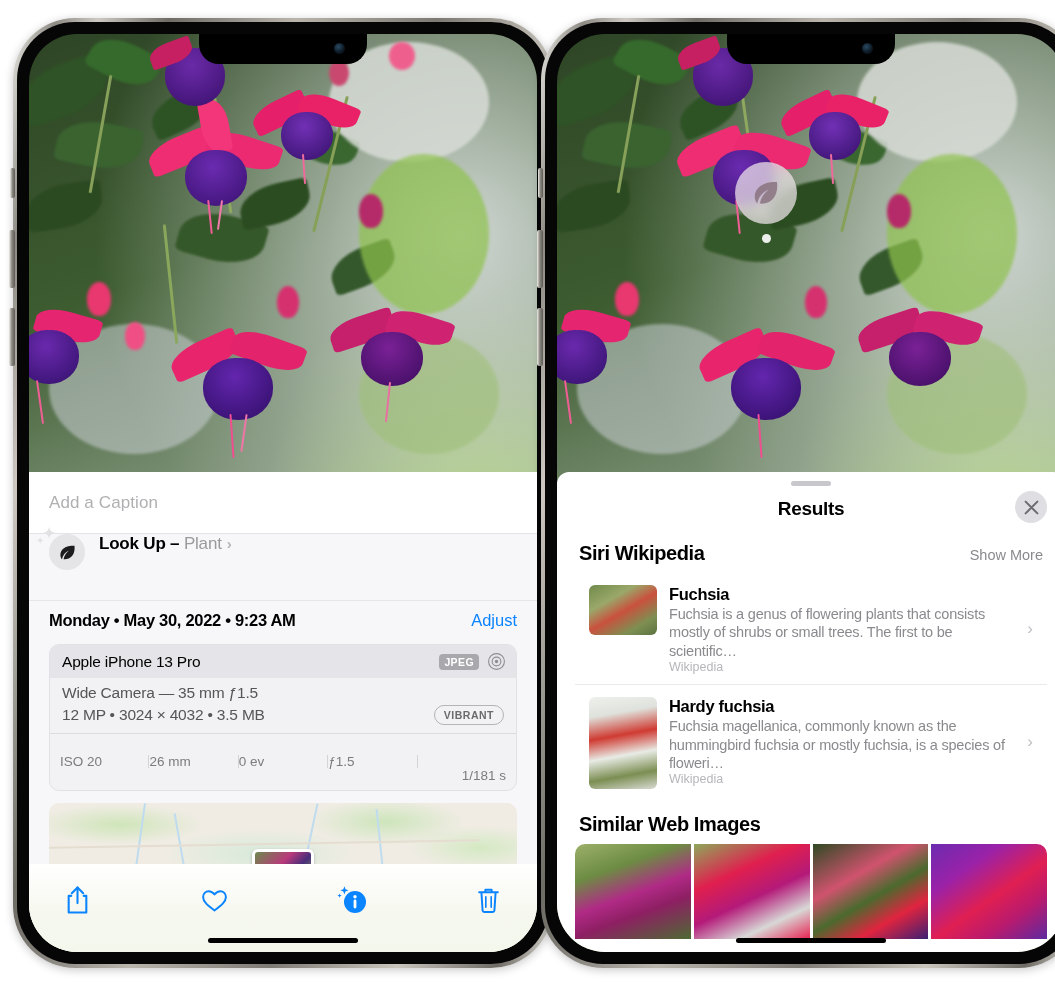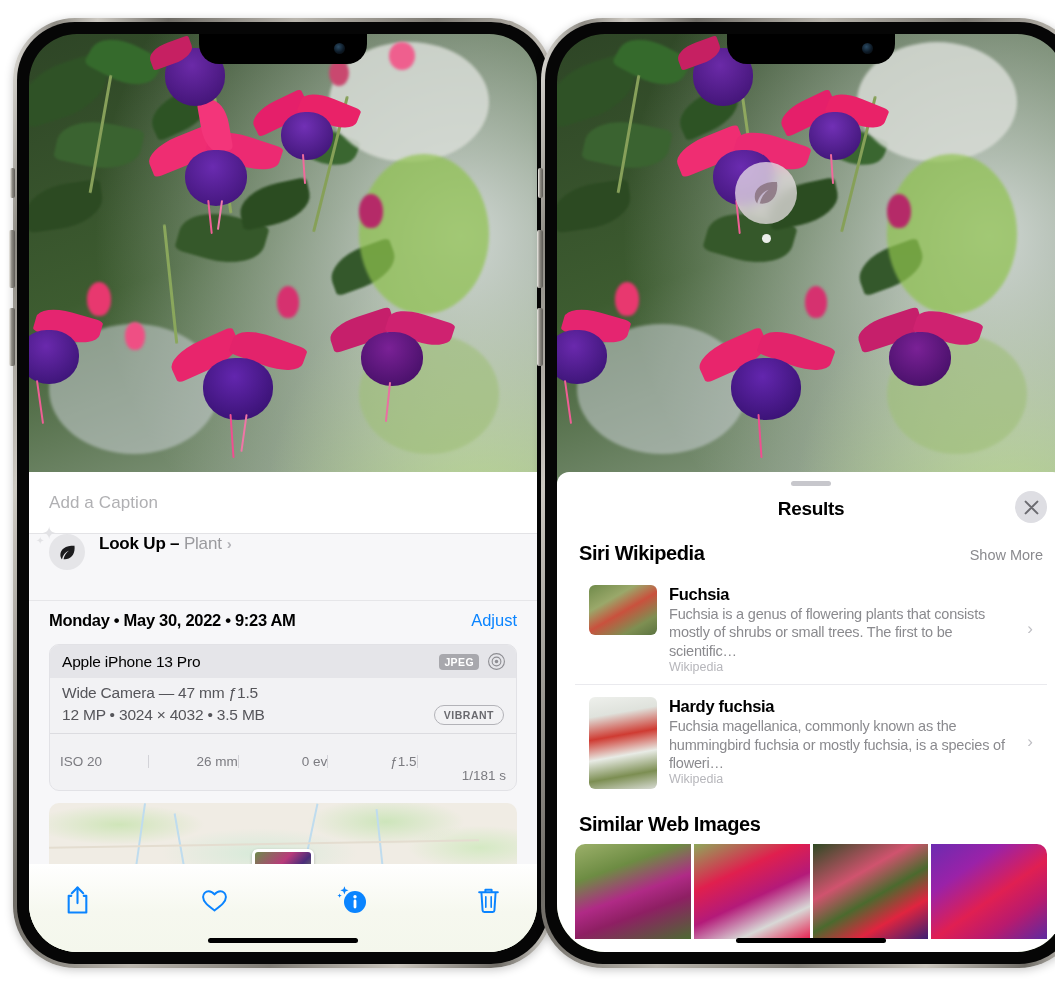--- a/index.html
+++ b/index.html
@@ -124,21 +124,21 @@
   .cam-res-row { display:flex; align-items:center; justify-content:space-between; margin-top:3px; }
   .cam-res { font-size:15.5px; color:#55555a; letter-spacing:-.2px; }
   .pill-vibrant {
     border:1px solid #b3b3b8; color:#6a6a6f; font-size:10.5px; font-weight:600;
     border-radius:10px; padding: 3px 9px; letter-spacing:.5px;
   }
   .cam-exif {
     display:flex; align-items:center; border-top:1px solid #dcdce0;
     padding: 6px 10px 7px;
   }
-  .cam-exif .cell { flex:1; text-align:right; font-size:13.5px; color:#7b7b80; }
+  .cam-exif .cell { flex:1; text-align:left; font-size:13.5px; color:#7b7b80; }
   .cam-exif .cell:first-child { text-align:left; }
   .cam-exif .cell:last-child { text-align:right;margin-top:28px; }
   .cam-exif .sep { width:1px; height:13px; background:#d3d3d8; }
 
   .map-strip { margin: 12px 20px 0; height: 72px; border-radius:10px; overflow:hidden; position:relative;
     background:
       radial-gradient(ellipse 26% 40% at 15% 30%, #cfe5b9 0%, transparent 70%),
       radial-gradient(ellipse 30% 50% at 45% 70%, #d7ead9 0%, transparent 70%),
       radial-gradient(ellipse 24% 46% at 72% 26%, #cde5bb 0%, transparent 70%),
       radial-gradient(ellipse 22% 44% at 92% 62%, #d4e9c3 0%, transparent 70%),
@@ -311,21 +311,21 @@
                   <span>
                     <svg class="ios-shape" width="19" height="19" viewBox="0 0 24 24" aria-hidden="true">
                       <circle cx="12" cy="12" r="10" fill="none" stroke="#8e8e93" stroke-width="1.4"></circle>
                       <circle cx="12" cy="12" r="5.5" fill="none" stroke="#8e8e93" stroke-width="1.4"></circle>
                       <circle cx="12" cy="12" r="2.2" fill="#8e8e93"></circle>
                     </svg>
                   </span>
                 </span>
               </div>
               <div class="cam-body">
-                <div class="cam-lens">Wide Camera — 47 mm ƒ1.5</div>
+                <div class="cam-lens">Wide Camera — 35 mm ƒ1.5</div>
                 <div class="cam-res-row">
                   <span class="cam-res">12 MP • 3024 × 4032 • 3.5 MB</span>
                   <span class="pill-vibrant">VIBRANT</span>
                 </div>
               </div>
               <div class="cam-exif">
                 <span class="cell">ISO 20</span>
                 <span class="sep"></span>
                 <span class="cell">26 mm</span>
                 <span class="sep"></span>

